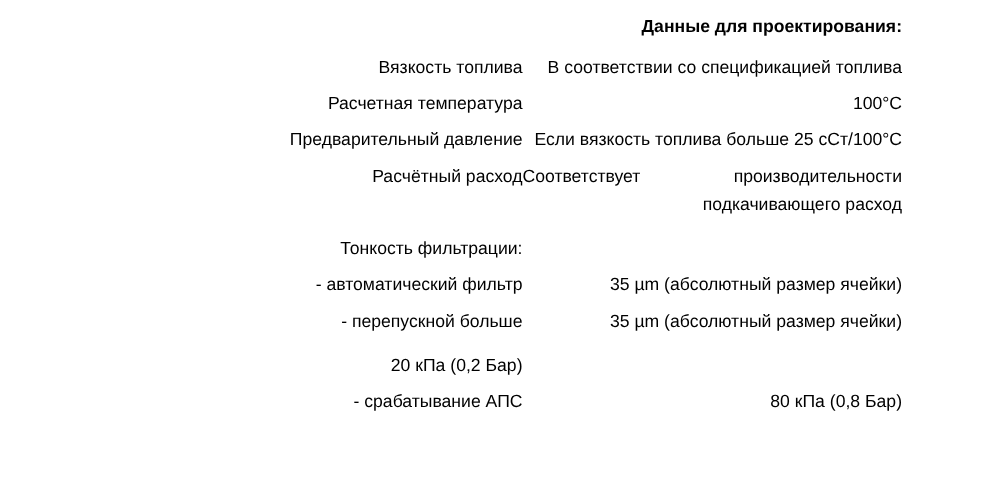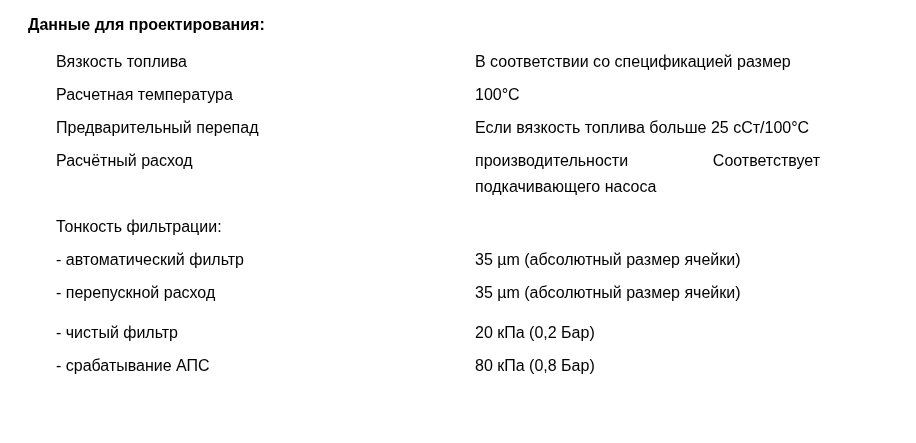--- a/index.html
+++ b/index.html
@@ -11,20 +11,21 @@
     overflow: hidden;
     font-family: "Liberation Sans", sans-serif;
     font-size: 16px;
     color: #000000;
     -webkit-font-smoothing: antialiased;
   }
   .doc {
     box-sizing: border-box;
     width: 831px;
     padding: 12px 11px 0 28px;
+    text-align: right;
   }
   .title {
     font-size: 16px;
     font-weight: bold;
     line-height: 26px;
     margin: 0 0 11px 0;
   }
   .row {
     display: grid;
     grid-template-columns: 419px 1fr;
@@ -42,68 +43,67 @@
 </style>
 </head>
 <body>
 
 <main class="doc">
 
   <h1 class="title">Данные для проектирования:</h1>
 
   <div class="row">
     <div class="label">Вязкость топлива</div>
-    <div class="value">В соответствии со спецификацией размер</div>
+    <div class="value">В соответствии со спецификацией топлива</div>
   </div>
 
   <div class="row">
     <div class="label">Расчетная температура</div>
     <div class="value">100°C</div>
   </div>
 
   <div class="row">
-    <div class="label">Предварительный перепад</div>
+    <div class="label">Предварительный давление</div>
     <div class="value">Если вязкость топлива больше 25 сСт/100°C</div>
   </div>
 
   <div class="row">
     <div class="label">Расчётный расход</div>
     <div class="value">
       <div class="jline">
+        <span>Соответствует</span>
         <span>производительности</span>
-        <span>Соответствует</span>
       </div>
-      <div>подкачивающего насоса</div>
+      <div>подкачивающего расход</div>
     </div>
   </div>
 
   <div class="row">
   </div>
 
   <div class="row">
     <div class="label">Тонкость фильтрации:</div>
     <div class="value"></div>
   </div>
 
   <div class="row">
     <div class="label">- автоматический фильтр</div>
     <div class="value">35 µm (абсолютный размер ячейки)</div>
   </div>
 
   <div class="row">
-    <div class="label">- перепускной расход</div>
+    <div class="label">- перепускной больше</div>
     <div class="value">35 µm (абсолютный размер ячейки)</div>
   </div>
 
   <div class="row">
     <div class="value"></div>
   </div>
 
   <div class="row">
-    <div class="label">- чистый фильтр</div>
     <div class="value">20 кПа (0,2 Бар)</div>
   </div>
 
   <div class="row">
     <div class="label">- срабатывание АПС</div>
     <div class="value">80 кПа (0,8 Бар)</div>
   </div>
 
 </main>
 

